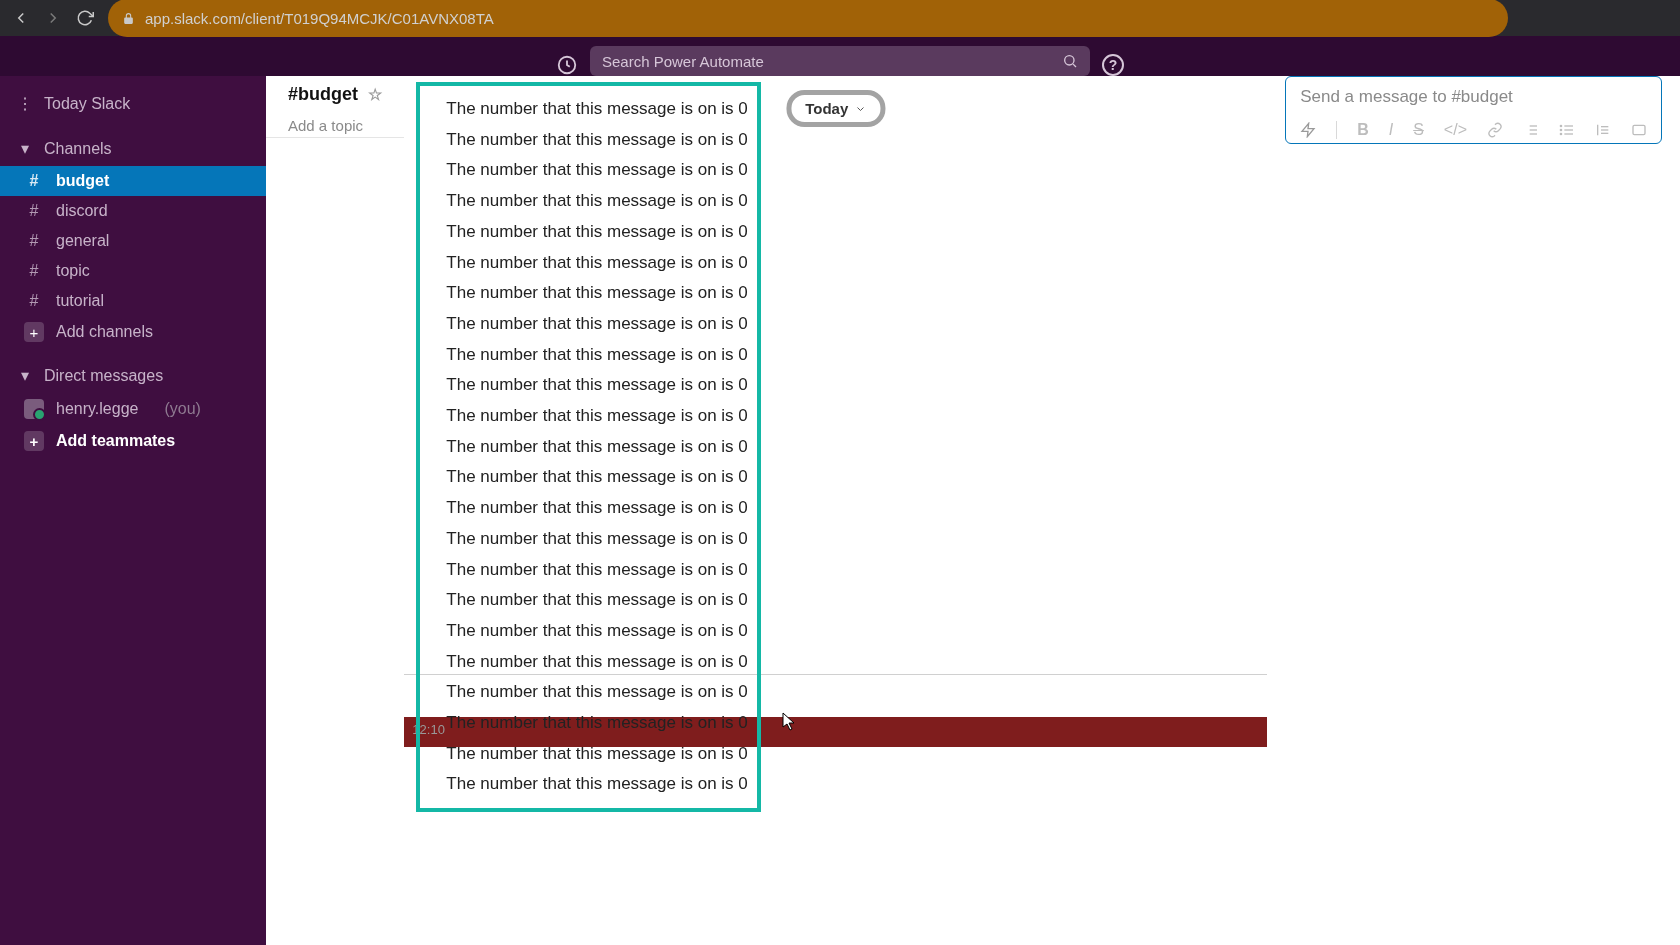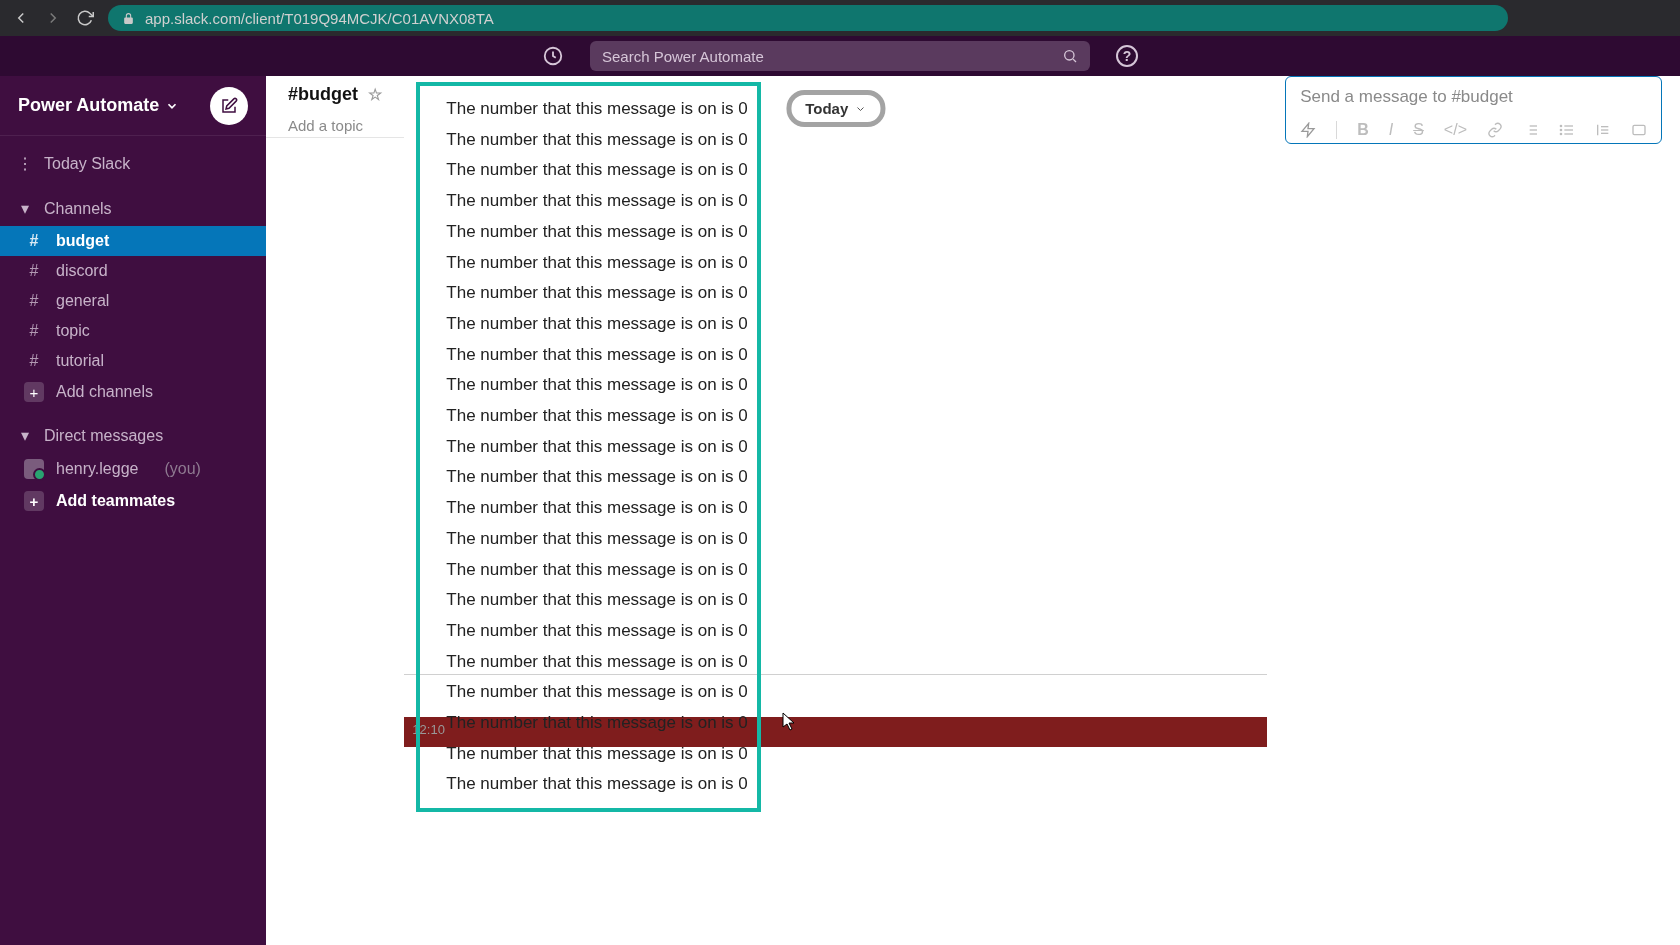--- a/index.html
+++ b/index.html
@@ -1,24 +1,24 @@
 <!DOCTYPE html>
 <html><head>
 <meta charset="utf-8">
 <style>
 *{box-sizing:border-box;margin:0;padding:0;font-family:-apple-system,BlinkMacSystemFont,"Segoe UI",Helvetica,Arial,sans-serif}
 html,body{width:1680px;height:945px;overflow:hidden}
 
 .browser-bar{height:36px;background:#2a2a2e;display:flex;align-items:center;padding:0 12px;gap:14px}
 .browser-bar svg{flex:none}
-.addr{flex:none;background:#0f766e;border-radius:20px;height:26px;display:flex;align-items:center;padding:0 14px;gap:10px;color:#d0d0d0;font-size:15px;width:1400px}
+.addr{flex:none;background:#a16207;border-radius:20px;height:38px;display:flex;align-items:center;padding:0 14px;gap:10px;color:#d0d0d0;font-size:15px;width:1400px}
 
 .top-strip{height:40px;background:#2e0a32}
 
-.searchrow{position:absolute;top:36px;left:0;right:0;height:40px;display:flex;align-items:center;justify-content:center;gap:26px}
+.searchrow{position:absolute;top:36px;left:0;right:0;height:40px;display:flex;align-items:flex-end;justify-content:center;gap:12px}
 .history-btn{color:#d6c6d8}
 .searchbox{width:500px;height:30px;background:#5a3a5e;border-radius:6px;display:flex;align-items:center;padding:0 12px;color:#d6c6d8;font-size:15px;justify-content:space-between}
 .help-btn{color:#d6c6d8;border:2px solid #d6c6d8;border-radius:50%;width:22px;height:22px;display:flex;align-items:center;justify-content:center;font-size:14px;font-weight:bold}
 
 .sidebar{position:absolute;top:76px;left:0;width:266px;bottom:0;background:#3f0e40;color:#c7b3c9}
 .ws-header{height:60px;display:flex;align-items:center;justify-content:space-between;padding:0 18px;border-bottom:1px solid rgba(255,255,255,.08)}
 .ws-name{color:#fff;font-weight:800;font-size:18px;display:flex;align-items:center;gap:6px}
 .compose{background:#fff;width:38px;height:38px;border-radius:50%;display:flex;align-items:center;justify-content:center}
 .nav-item{display:flex;align-items:center;gap:12px;padding:8px 18px;font-size:16px}
 .nav-item.section{margin-top:10px}
@@ -83,34 +83,20 @@
     <span>Search Power Automate</span>
     <svg width="16" height="16" viewBox="0 0 24 24" fill="none" stroke="currentColor" stroke-width="2">
         <circle cx="11" cy="11" r="7"></circle>
         <line x1="21" y1="21" x2="16.65" y2="16.65"></line>
       </svg>
   </div>
   <div class="help-btn">?</div>
 </div>
 
 <div class="sidebar">
-  <div class="ws-header">
-    <div class="ws-name">
-        <span>Power Automate</span>
-      <svg width="14" height="14" viewBox="0 0 24 24" fill="none" stroke="#fff" stroke-width="3">
-          <polyline points="6 9 12 15 18 9"></polyline>
-        </svg>
-    </div>
-    <div class="compose">
-      <svg width="18" height="18" viewBox="0 0 24 24" fill="none" stroke="#3f0e40" stroke-width="2">
-          <path d="M11 4H4v16h16v-7"></path>
-          <path d="M18.5 2.5a2.1 2.1 0 0 1 3 3L12 15l-4 1 1-4 9.5-9.5z"></path>
-        </svg>
-    </div>
-  </div>
 
   <div class="nav-item section">
     <span class="caret">⋮</span>
       <span>Today Slack</span>
   </div>
 
   <div class="nav-item section">
     <span class="caret">▾</span>
       <span>Channels</span>
   </div>

